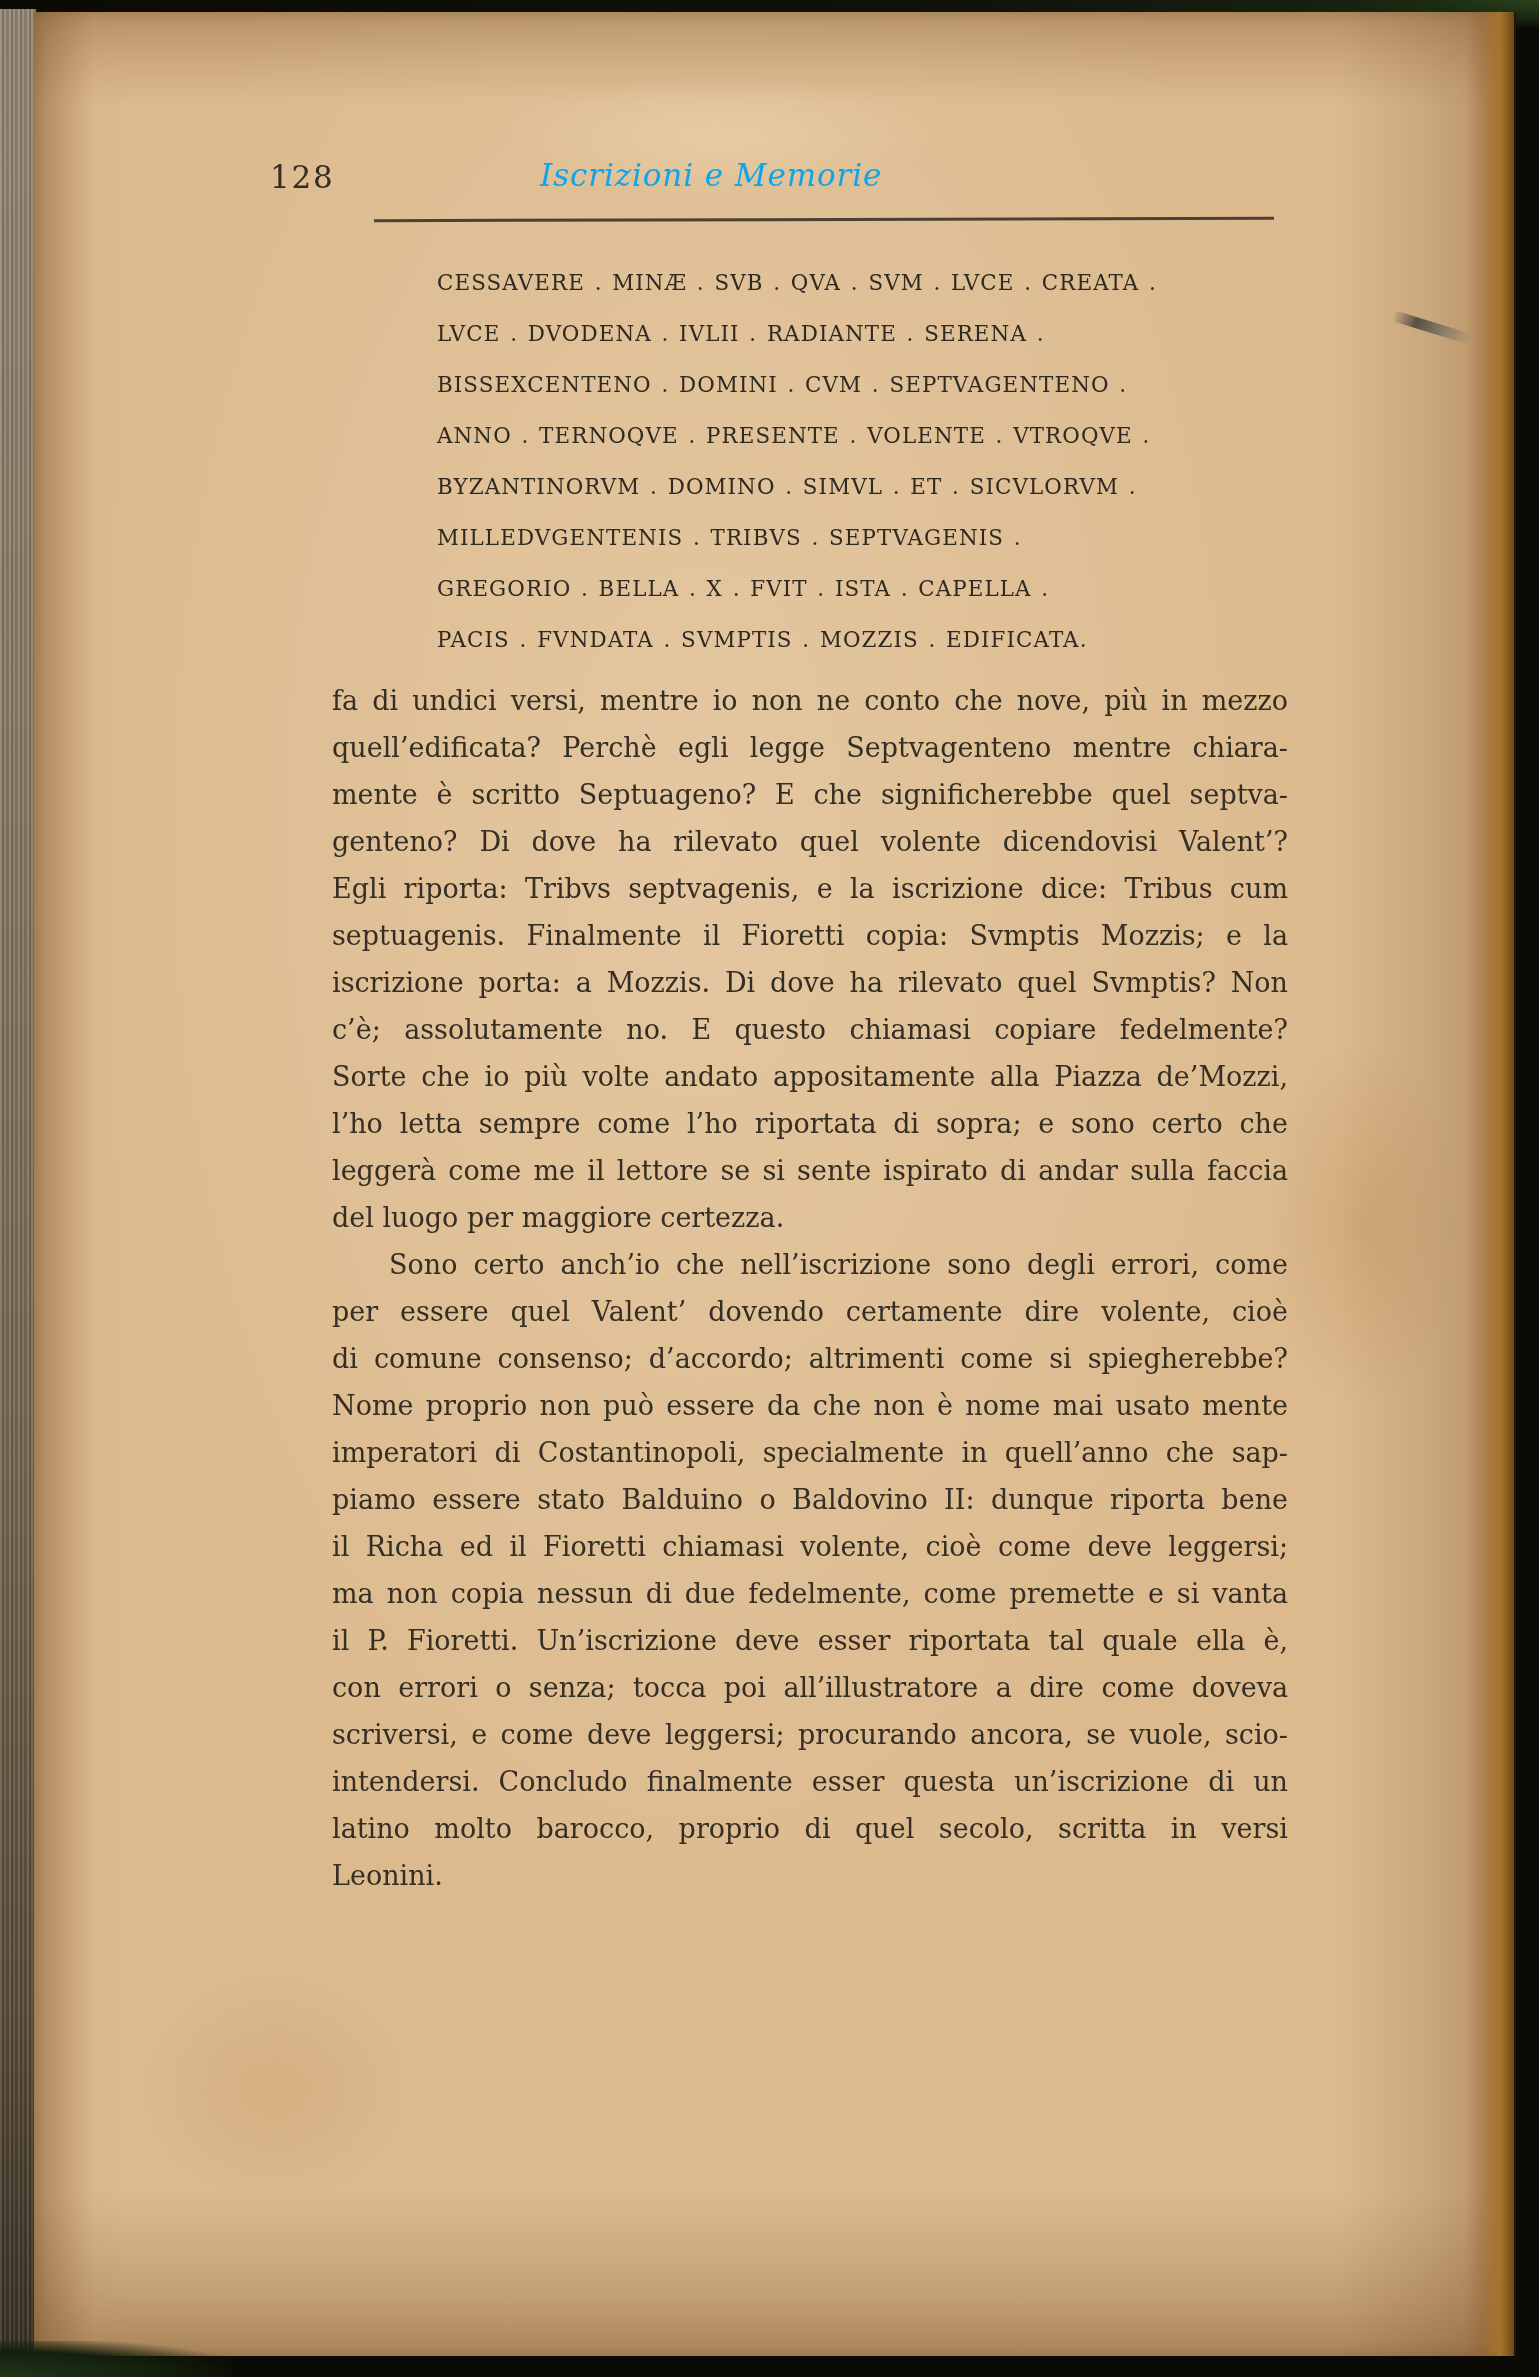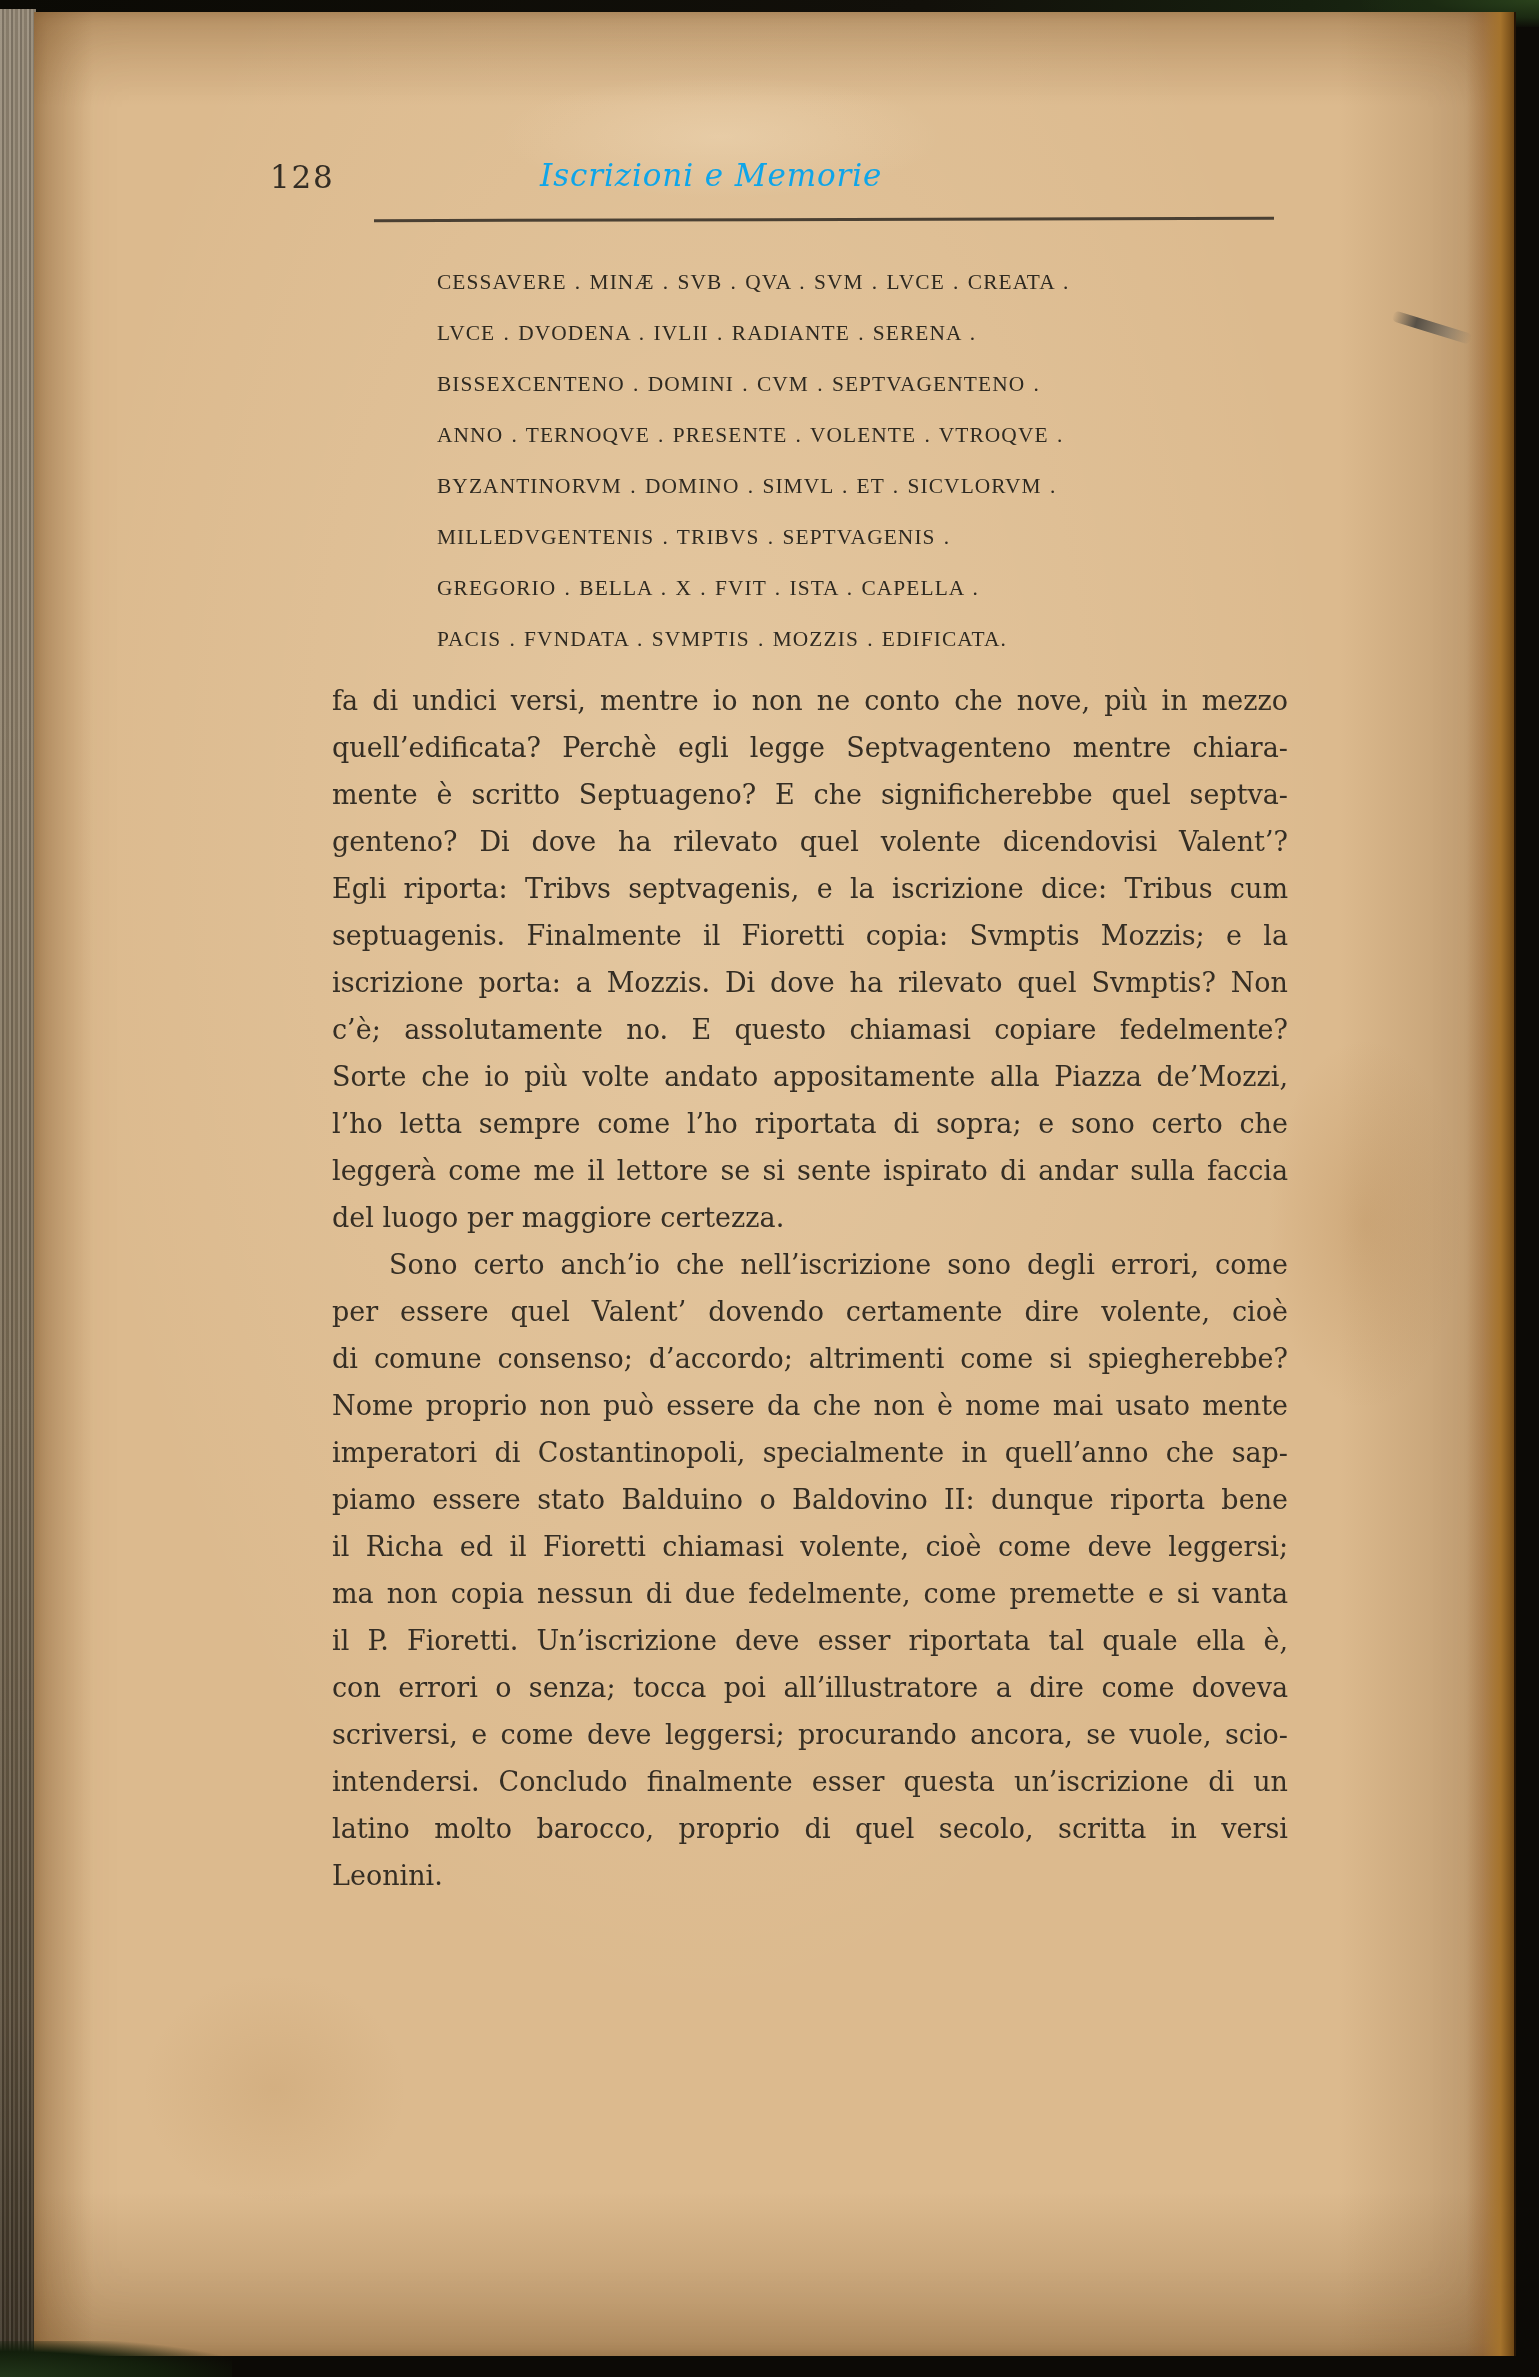--- a/index.html
+++ b/index.html
@@ -70,21 +70,21 @@
     position:absolute;left:529px;top:157px;font-size:31px;font-style:italic;
     letter-spacing:0.9px;color:#0ea5e9;white-space:nowrap;margin-left:11px;
   }
   .header-rule{
     position:absolute;left:374px;top:218px;width:900px;height:2.7px;background:#4a4033;
     transform:rotate(-0.15deg);
   }
   .inscription{
     position:absolute;left:437px;top:257px;width:891px;
     font-size:21.4px;line-height:51px;letter-spacing:1.1px;word-spacing:1.8px;
-    color:#2f2a21;white-space:nowrap;font-family:Liberation Serif, serif;
+    color:#2f2a21;white-space:nowrap;
   }
   .body-text{
     position:absolute;left:332px;top:677px;width:956px;
     font-size:27px;line-height:47px;color:#352e24;
   }
   .bline{text-align:justify;text-align-last:justify;}
   .bline.indent{text-indent:57px;}
   .bline.lastline{text-align-last:left;}
   .it{}
 </style>

